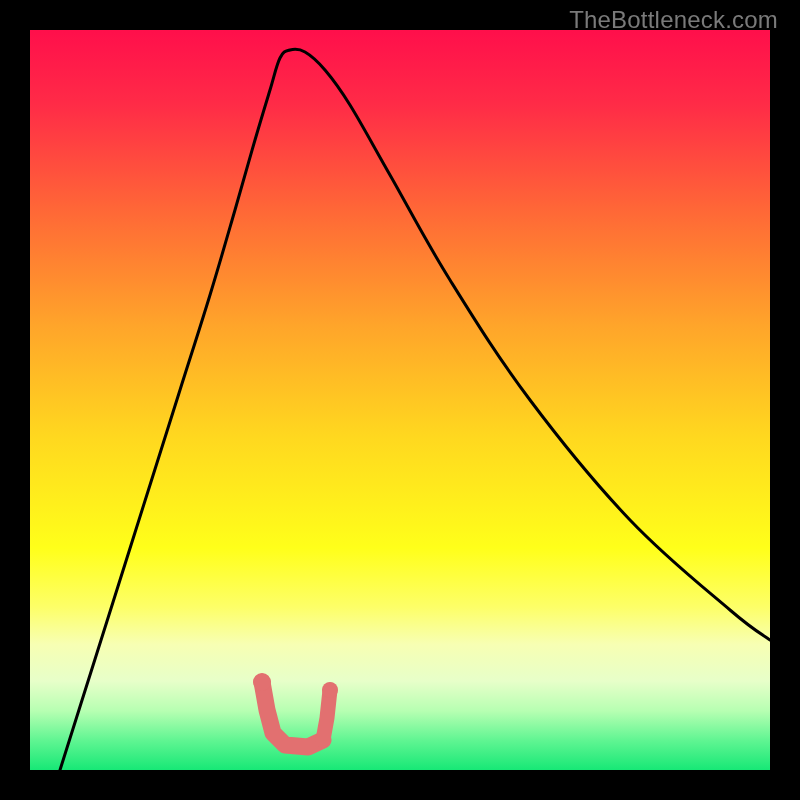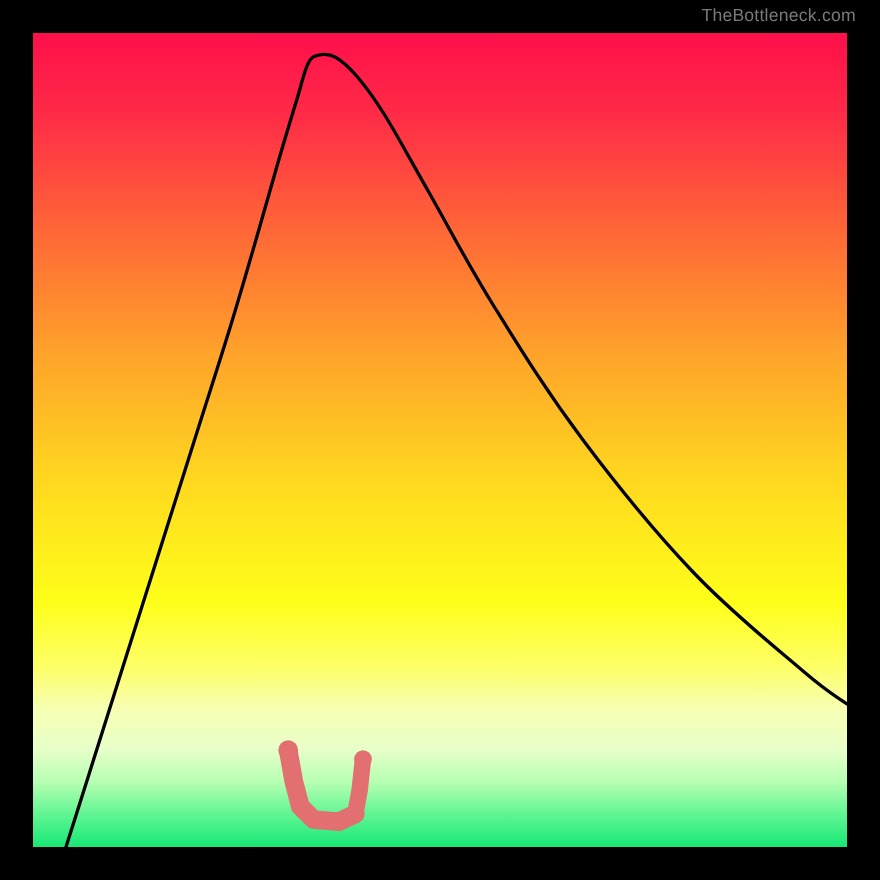--- a/index.html
+++ b/index.html
@@ -31,21 +31,21 @@
     left: 0;
     top: 0;
     width: 740px;
     height: 740px;
   }
   .watermark {
     position: absolute;
     top: 6px;
     right: 22px;
     color: #7a7a7a;
-    font-size: 16px;
+    font-size: 24px;
     font-weight: 500;
     letter-spacing: 0.2px;
     user-select: none;
   }
 </style>
 </head>
 <body>
 
 <div class="watermark">TheBottleneck.com</div>
 

